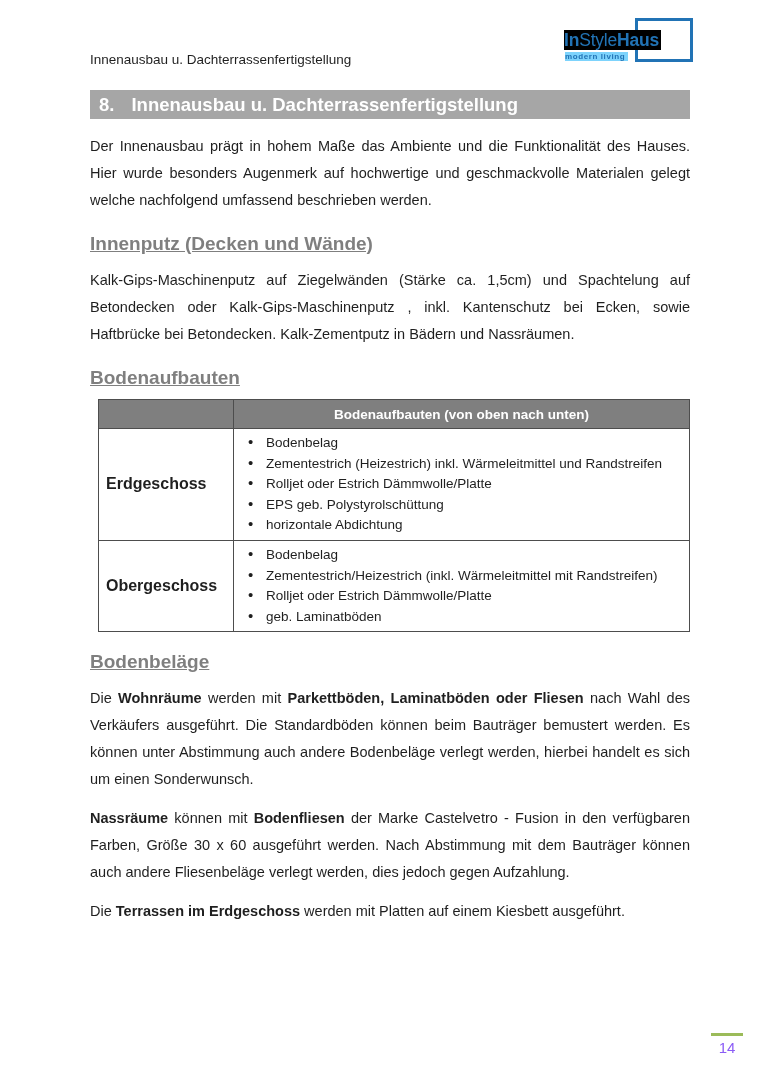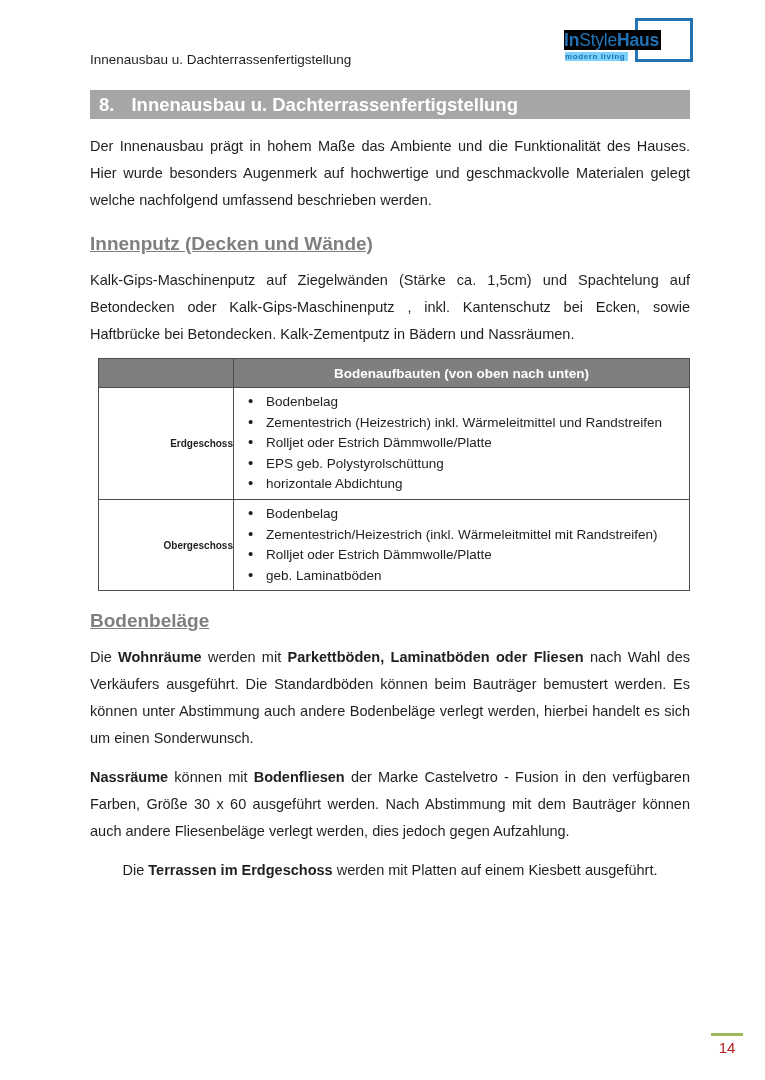--- a/index.html
+++ b/index.html
@@ -32,52 +32,52 @@
   .main { position:absolute; top:90px; left:90px; width:600px; }
 
   .section-bar {
     height:29px; display:flex; align-items:center;
     color:#ffffff; font-weight:bold; font-size:18.5px;
     padding-left:9px; margin-bottom:14px;
   }
   .section-number { margin-right:17px; }
 
   p.body-text { font-size:14.5px; line-height:27px; text-align:justify; margin-top:12px; }
-  p.single-line { text-align:center; }
+  p.single-line { text-align:left; }
 
   h3.sub-heading {
     margin-top:19px; font-size:19px; font-weight:bold;
     color:#7f7f7f; text-decoration:underline;
   }
 
   
   table.spec-table {
     margin-top:10px; margin-left:8px; width:592px;
     border-collapse:collapse; table-layout:fixed;border-radius:25px;
   }
   .spec-table td, .spec-table th { border:1px solid #4d4d4d; }
   .spec-table col.c1 { width:135px; }
   .spec-table th { height:29px; font-size:13.5px; font-weight:bold; color:#ffffff; text-align:center; }
   .spec-table td.row-label {
-    font-weight:bold; font-size:10px; vertical-align:middle;
-    padding-left:7px; text-align:right;
+    font-weight:bold; font-size:16px; vertical-align:middle;
+    padding-left:7px; text-align:left;
   }
   .spec-table td.row-items { padding:4px 0; vertical-align:middle; }
   .spec-table ul { list-style:none; }
   .spec-table li {
     position:relative; font-size:13.5px; line-height:20.6px; padding-left:32px;
   }
   .spec-table li::before {
     content:"\2022"; position:absolute; left:14px; top:-1px; font-size:15px;
   }
 
   
   .footer { position:absolute; right:22px; bottom:24px; width:32px; text-align:center; }
   .footer-line { height:3px; margin-bottom:3px; }
-  .footer-number { font-size:15px; color:#b91c1c; }
+  .footer-number { font-size:15px; color:#8b5cf6; }
 </style>
 </head>
 <body>
 
 <div class="header-row">
   <div class="doc-title">Innenausbau u. Dachterrassenfertigstellung</div>
 
   <div class="logo">
     <div class="logo-square" style="border-color: rgb(33, 115, 181);"></div>
     <div class="logo-wordmark" style="color: rgb(33, 115, 181);"><span style="font-weight: bold;">In</span><span>Style</span><span style="font-weight: bold;">Haus</span></div>
@@ -90,20 +90,21 @@
   <div class="section-bar" style="background: rgb(166, 166, 166);">
     <span class="section-number">8.</span>
     <span>Innenausbau u. Dachterrassenfertigstellung</span>
   </div>
 
   <p class="body-text">Der Innenausbau prägt in hohem Maße das Ambiente und die Funktionalität des Hauses. Hier wurde besonders Augenmerk auf hochwertige und geschmackvolle Materialen gelegt welche nachfolgend umfassend beschrieben werden.</p>
 
   <h3 class="sub-heading">Innenputz (Decken und Wände)</h3>
   <p class="body-text">Kalk-Gips-Maschinenputz auf Ziegelwänden (Stärke ca. 1,5cm) und Spachtelung auf Betondecken oder Kalk-Gips-Maschinenputz , inkl. Kantenschutz bei Ecken, sowie Haftbrücke bei Betondecken. Kalk-Zementputz in Bädern und Nassräumen.</p>
 
+  <h3 class="sub-heading">Bodenaufbauten</h3>
 
   <table class="spec-table">
     <colgroup>
         <col class="c1">
         <col>
       </colgroup>
     <thead>
       <tr>
         <th style="background: rgb(127, 127, 127);"></th>
         <th style="background: rgb(127, 127, 127);">Bodenaufbauten (von oben nach unten)</th>

